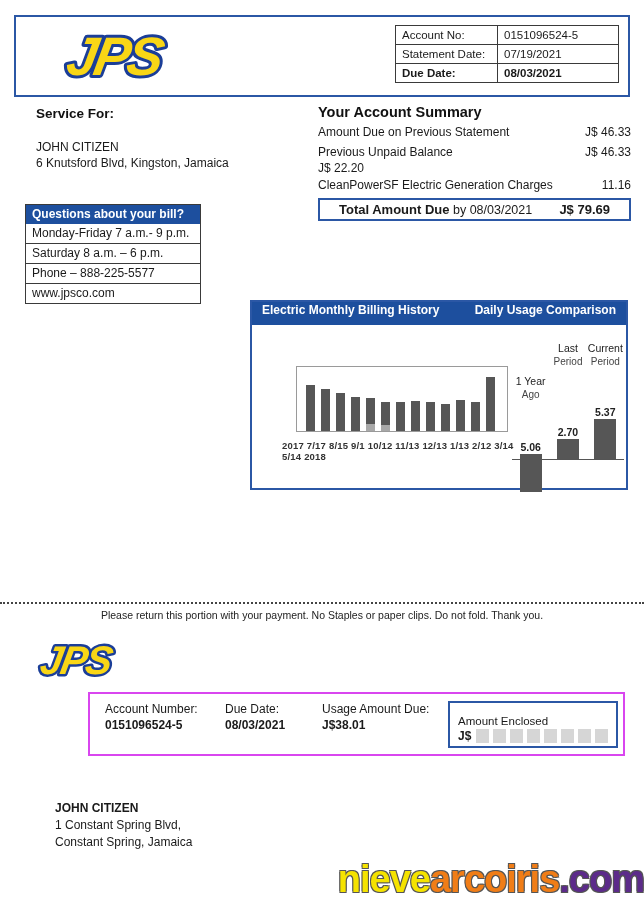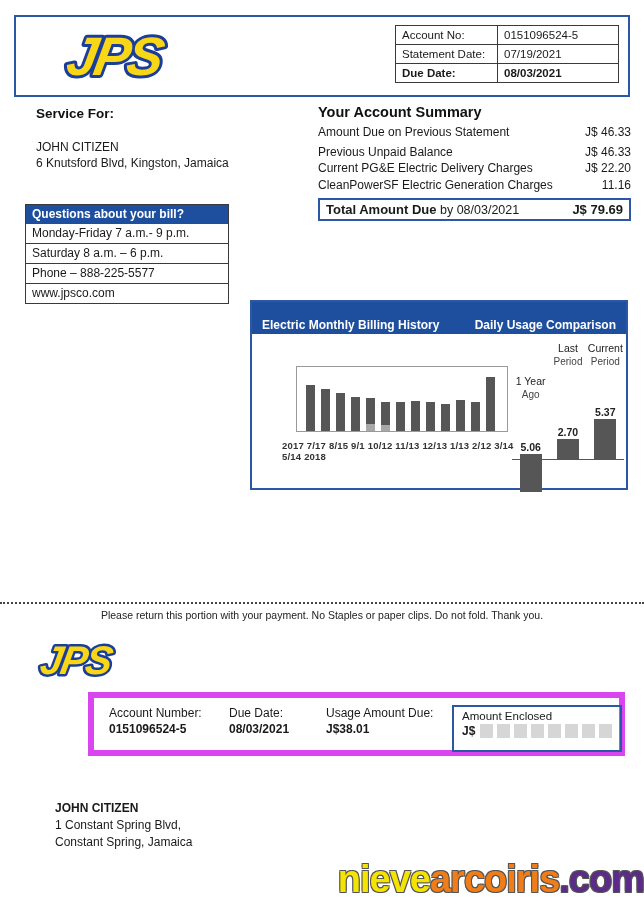--- a/index.html
+++ b/index.html
@@ -14,39 +14,39 @@
   .acct-table td { border:1px solid #3a3a3a; padding:2px 6px; height:19px; background:#fff; }
   .acct-table td.lbl { width:102px; }
   .acct-table tr.bold td { font-weight:bold; }
 
   
   .service-title { position:absolute; left:36px; top:106px; font-size:13.5px; font-weight:bold; color:#111; }
   .service-name { position:absolute; left:36px; top:140px; font-size:12px; }
   .service-addr { position:absolute; left:36px; top:156px; font-size:12px; }
 
   
-  .q-box { position:absolute; left:25px; top:204px; width:204px; border:1px solid #3a3a3a; font-size:12px; background:#fff; }
+  .q-box { position:absolute; left:25px; top:204px; width:176px; border:1px solid #3a3a3a; font-size:12px; background:#fff; }
   .q-head { background:#1d4f9e; color:#fff; font-weight:bold; padding:2px 6px 3px; }
   .q-row { padding:2px 6px 3px; border-bottom:1px solid #3a3a3a; }
   .q-row:last-child { border-bottom:none; }
 
   
   .summary { position:absolute; left:318px; top:104px; width:313px; }
   .summary-title { font-size:14.5px; font-weight:bold; margin-bottom:4px; color:#111; }
   .s-row { display:flex; justify-content:space-between; font-size:12px; line-height:16.5px; }
   .s-row .val { text-align:right; }
   .s-row .val.underlined { min-width:72px; border-bottom:2px solid #2b57a5; }
   .s-row.gap { margin-top:3px;gap:37px; }
-  .total-row { display:flex; justify-content:space-between; align-items:center; border:2px solid #2b57a5; margin-top:5px; padding:2px 6px; font-size:12.5px; }
+  .total-row { display:flex; justify-content:space-between; align-items:center; border:2px solid #2b57a5; margin-top:5px; padding:2px 19px; font-size:12.5px; }
   .total-row .t-label b { font-size:13px; }
   .total-row .t-val { font-weight:bold; font-size:13px; }
 
   
   .chart-box { position:absolute; left:250px; top:300px; width:378px; height:190px; border:2px solid #2b57a5; background:#fff; }
-  .chart-header { height:23px; background:#1d4f9e; color:#fff; display:flex; justify-content:space-between; align-items:flex-start; padding:16px 10px; font-size:12px; font-weight:bold; }
+  .chart-header { height:23px; background:#1d4f9e; color:#fff; display:flex; justify-content:space-between; align-items:flex-end; padding:8px 10px; font-size:12px; font-weight:bold; }
   .billing-y { position:absolute; left:0; top:64px; width:42px; height:66px; }
   .y-tick { position:absolute; right:4px; font-size:10.5px; font-weight:bold; color:#222; transform:translateY(50%); }
   .billing-plot { position:absolute; left:44px; top:64px; width:212px; height:66px; border:1px solid #9a9a9a; background:#fff; display:flex; align-items:flex-end; gap:6px; padding-left:9px; }
   .bar { width:9px; display:flex; flex-direction:column; justify-content:flex-end; }
   .x-axis-text { position:absolute; left:30px; top:138px; width:250px; font-size:9.5px; font-weight:bold; color:#333; letter-spacing:0.2px; }
   .mini-chart { position:absolute; left:260px; top:40px; width:112px; display:flex; border-bottom:1px solid #555; height:118px; }
   .mini-col { flex:1; display:flex; flex-direction:column; align-items:center; justify-content:flex-end; height:100%; }
   .mini-lab { position:absolute; top:0; font-size:10.5px; color:#222; text-align:center; line-height:13px; }
   .mini-lab .l2 { font-size:10px; color:#444;text-align:center; }
   .mini-val { font-size:10.5px; font-weight:bold; color:#222; margin-bottom:1px; }
@@ -57,25 +57,25 @@
   .msg-title { font-size:12.5px; font-weight:bold; margin-bottom:2px; }
   .msg-body { font-size:12px; line-height:16px; }
 
   
   .dotted-sep { position:absolute; left:0; top:602px; width:644px; border-top:2px dotted #444; }
   .return-note { position:absolute; left:0; top:609px; width:644px; text-align:center; font-size:10.5px; color:#222; }
 
   .logo-small { position:absolute; left:22px; top:632px; }
 
   
-  .stub-box { position:absolute; left:88px; top:692px; width:537px; height:64px; border:6px solid #d946ef; background:#fff; }
+  .stub-box { position:absolute; left:88px; top:692px; width:537px; height:64px; border:2px solid #d946ef; background:#fff; }
   .stub-field { position:absolute; top:8px; font-size:12px; }
   .stub-field .f-lbl { margin-bottom:2px; }
   .stub-field .f-val { font-weight:bold; }
-  .enclosed-box { position:absolute; left:358px; top:7px; width:170px; height:47px; border:2px solid #2b57a5; padding:3px 8px; }
+  .enclosed-box { position:absolute; left:358px; top:7px; width:170px; height:47px; border:2px solid #2b57a5; padding:12px 8px; }
   .enclosed-label { font-size:11.5px; }
   .enclosed-row { display:flex; align-items:center; gap:4px; margin-top:2px; }
   .enclosed-cur { font-size:12px; font-weight:bold; margin-right:1px; }
   .sq { width:15px; height:14px; background:#d6d6d6; }
 
   
   .mail-name { position:absolute; left:55px; top:801px; font-size:12px; font-weight:bold; }
   .mail-l1 { position:absolute; left:55px; top:818px; font-size:12px; }
   .mail-l2 { position:absolute; left:55px; top:835px; font-size:12px; }
 
@@ -130,21 +130,20 @@
     <div class="summary-title">Your Account Summary</div>
     <div class="s-row">
       <span>Amount Due on Previous Statement</span>
       <span class="val">J$ 46.33</span>
     </div>
     <div class="s-row gap">
       <span>Previous Unpaid Balance</span>
       <span class="val">J$ 46.33</span>
     </div>
     <div class="s-row">
-      <span>Current PG&amp;E Electric Delivery Charges</span>
       <span class="val">J$ 22.20</span>
     </div>
     <div class="s-row">
       <span>CleanPowerSF Electric Generation Charges</span>
       <span class="val">11.16</span>
     </div>
     <div class="total-row">
       <span class="t-label"><b>Total Amount Due</b><span> by 08/03/2021</span></span>
       <span class="t-val">J$ 79.69</span>
     </div>

